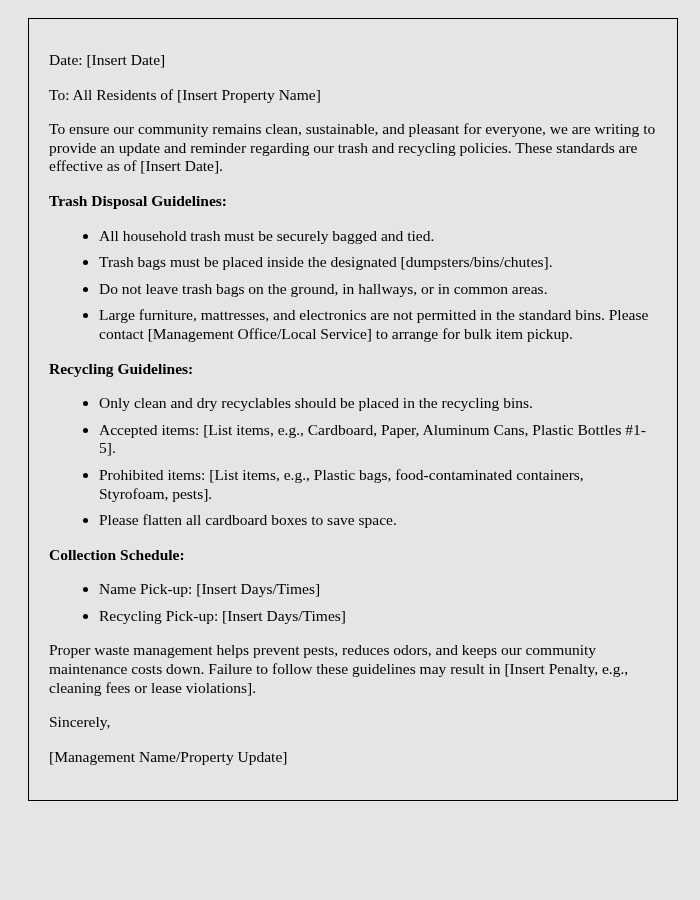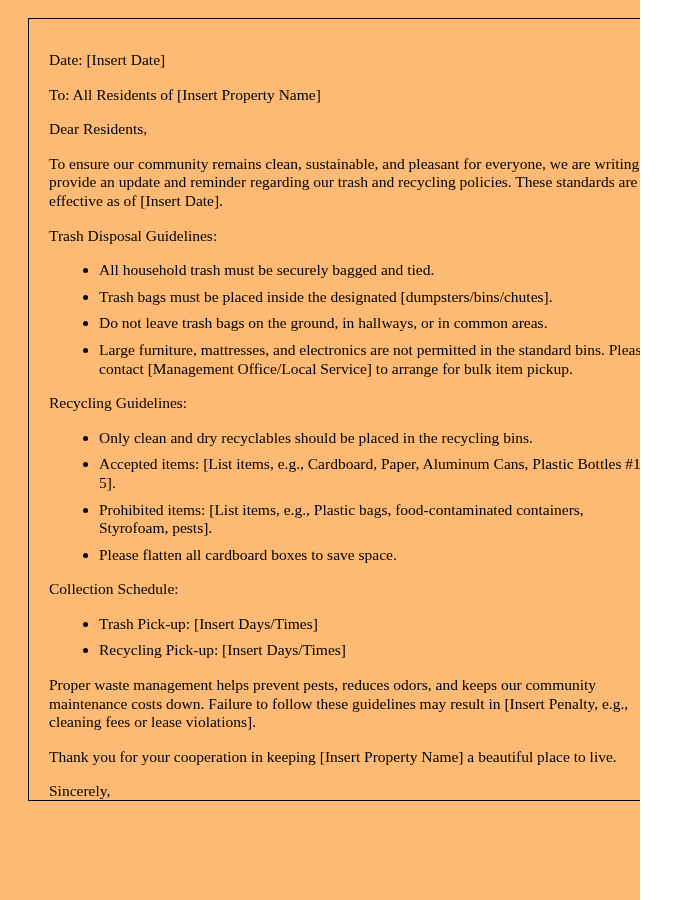--- a/index.html
+++ b/index.html
@@ -2,23 +2,23 @@
 <html><head>
 <meta charset="utf-8">
 <style>
   html, body {
     margin: 0;
     padding: 0;
     background: #ffffff;
   }
   .page {
     position: relative;
-    width: 640px;
+    width: 700px;
     height: 900px;
-    background: #fdba74;
+    background: #e5e5e5;
     overflow: hidden;
   }
   .letter {
     position: absolute;
     left: 28px;
     top: 18px;
     width: 650px;
     height: 783px;
     border: 1px solid #000000;
     box-sizing: border-box;
@@ -26,64 +26,62 @@
     overflow: hidden;
     font-family: "Liberation Serif", "DejaVu Serif", serif;
     font-size: 15.5px;
     line-height: 1.2;
     color: #000000;
   }
   .letter p {
     margin: 0 0 16px 0;
   }
   .letter p.heading {
-    font-weight: normal;
+    font-weight: bold;
   }
   .letter ul {
     margin: 0 0 16px 0;
     padding-left: 42px;
     list-style: disc outside;
   }
   .letter li {
     margin: 8px;
     padding: 0;
   }
 </style>
 </head>
 <body>
 
 <div class="page">
   <div class="letter">
 
     <p>Date: [Insert Date]</p>
     <p>To: All Residents of [Insert Property Name]</p>
-    <p>Dear Residents,</p>
     <p>To ensure our community remains clean, sustainable, and pleasant for everyone, we are writing to provide an update and reminder regarding our trash and recycling policies. These standards are effective as of [Insert Date].</p>
 
     <p class="heading">Trash Disposal Guidelines:</p>
     <ul>
       <li>All household trash must be securely bagged and tied.</li>
       <li>Trash bags must be placed inside the designated [dumpsters/bins/chutes].</li>
       <li>Do not leave trash bags on the ground, in hallways, or in common areas.</li>
       <li>Large furniture, mattresses, and electronics are not permitted in the standard bins. Please contact [Management Office/Local Service] to arrange for bulk item pickup.</li>
     </ul>
 
     <p class="heading">Recycling Guidelines:</p>
     <ul>
       <li>Only clean and dry recyclables should be placed in the recycling bins.</li>
       <li>Accepted items: [List items, e.g., Cardboard, Paper, Aluminum Cans, Plastic Bottles #1-5].</li>
       <li>Prohibited items: [List items, e.g., Plastic bags, food-contaminated containers, Styrofoam, pests].</li>
       <li>Please flatten all cardboard boxes to save space.</li>
     </ul>
 
     <p class="heading">Collection Schedule:</p>
     <ul>
-      <li>Trash Pick-up: [Insert Days/Times]</li>
+      <li>Name Pick-up: [Insert Days/Times]</li>
       <li>Recycling Pick-up: [Insert Days/Times]</li>
     </ul>
 
     <p>Proper waste management helps prevent pests, reduces odors, and keeps our community maintenance costs down. Failure to follow these guidelines may result in [Insert Penalty, e.g., cleaning fees or lease violations].</p>
-    <p>Thank you for your cooperation in keeping [Insert Property Name] a beautiful place to live.</p>
     <p>Sincerely,</p>
     <p>[Management Name/Property Update]</p>
 
   </div>
 </div>
 
 </body></html>

